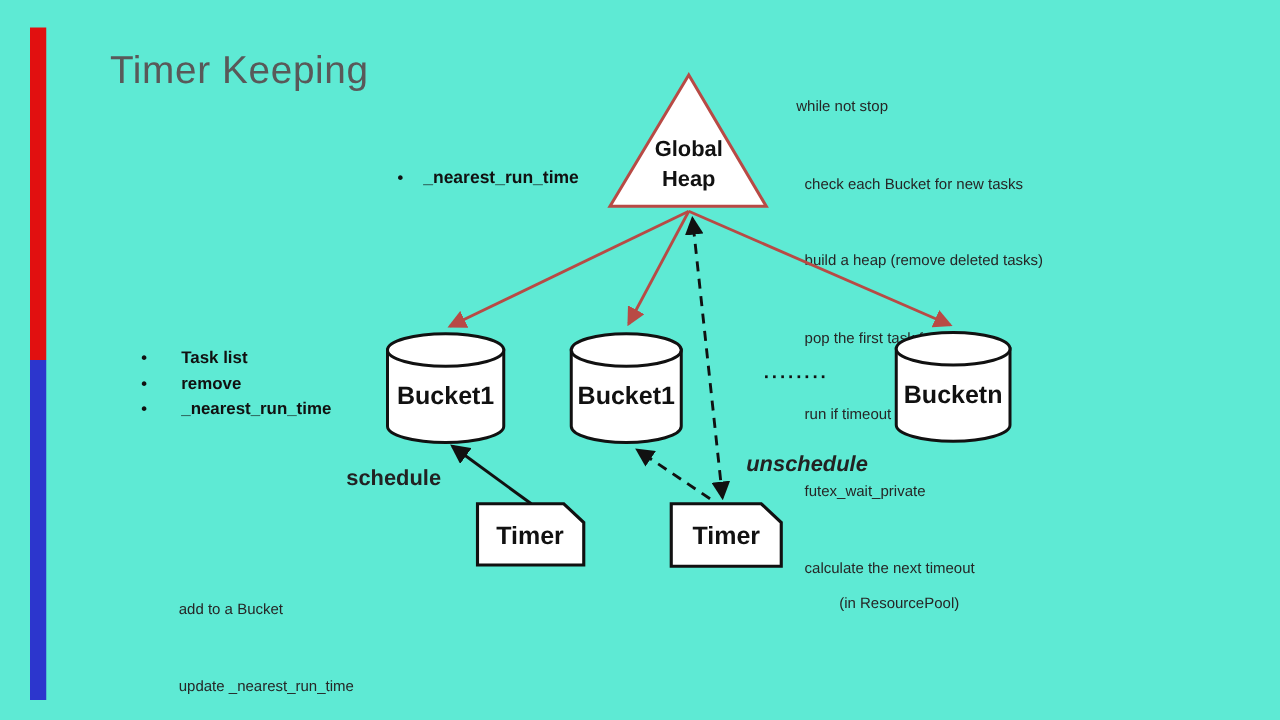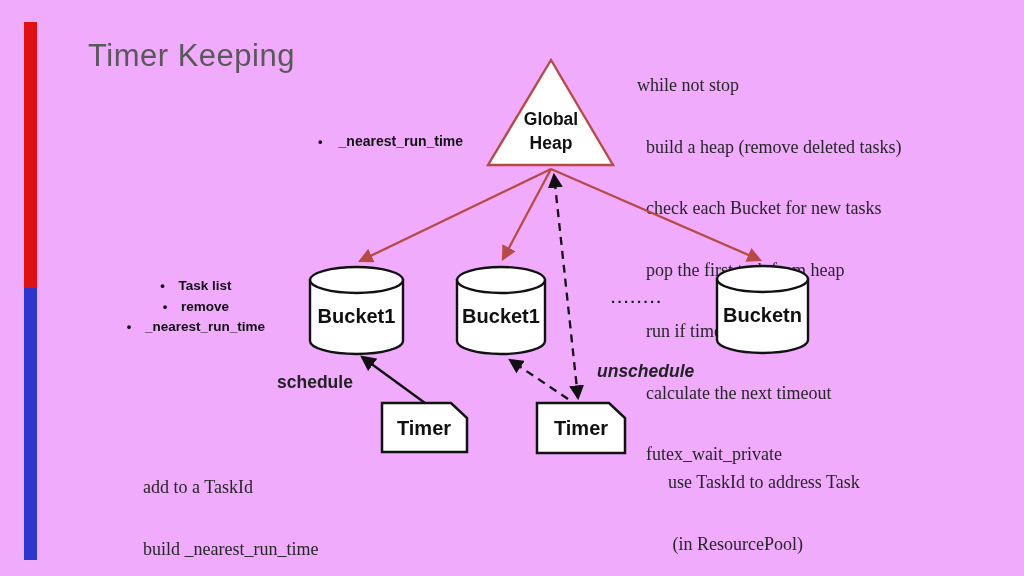--- a/index.html
+++ b/index.html
@@ -1,47 +1,47 @@
 <!DOCTYPE html>
 <html><head>
 <meta charset="utf-8">
 <style>
   html,body{margin:0;padding:0;background:#ffffff;}
   .slide{
     position:relative;
     width:1024px;height:576px;
-    background:#f0abfc;
+    background:#5eead4;
     overflow:hidden;
     font-family:"Liberation Sans",sans-serif;
     color:#1c1c1c;
   }
   .bar{position:absolute;left:24px;width:13px;}
   .bar-red{top:22px;height:266px;background:#e11010;}
   .bar-blue{top:288px;height:272px;background:#2c36cd;}
   .title{
     position:absolute;left:88px;top:38px;margin:0;
     font-size:31px;font-weight:400;color:#595959;letter-spacing:0.5px;
   }
   .code{
     position:absolute;
-    font-family:Liberation Serif, serif;
-    font-size:18px;line-height:20.5px;color:#262626;
+    font-family:Liberation Sans, sans-serif;
+    font-size:12px;line-height:20.5px;color:#262626;
     white-space:pre;
   }
   .loop-code{left:637px;top:34px;}
   .note-left{left:143px;top:436px;}
   .note-right{left:668px;top:431px;}
   .nearest{
     position:absolute;left:318px;top:133px;
     font-size:14px;font-weight:700;color:#111;
   }
   .nearest .b{display:inline-block;margin-right:16px;font-size:13px;}
   .attr-list{
     position:absolute;left:113px;top:276px;margin:0;padding:0;list-style:none;
-    font-size:13.5px;font-weight:600;color:#111;line-height:20.5px;text-align:center;
+    font-size:13.5px;font-weight:600;color:#111;line-height:20.5px;
   }
   .attr-list .b{display:inline-block;width:32px;font-size:13px;}
   .edge-label{position:absolute;font-size:17.5px;font-weight:600;color:#222;}
   .schedule-label{left:277px;top:372px;}
   .unschedule-label{left:597px;top:361px;font-style:italic;}
   .dots{
     position:absolute;left:611px;top:293px;
     font-size:15px;font-weight:700;letter-spacing:1.5px;color:#111;
   }
   svg.overlay{position:absolute;left:0;top:0;}
@@ -55,51 +55,50 @@
 
 <div class="slide">
 
   <div class="bar bar-red"></div>
   <div class="bar bar-blue"></div>
 
   <h1 class="title">Timer Keeping</h1>
 
   <div class="code loop-code">
     <div>while not stop</div>
+    <div>  check each Bucket for new tasks</div>
     <div>  build a heap (remove deleted tasks)</div>
-    <div>  check each Bucket for new tasks</div>
     <div>  pop the first task from heap</div>
     <div>  run if timeout</div>
+    <div>  futex_wait_private</div>
     <div>  calculate the next timeout</div>
-    <div>  futex_wait_private</div>
   </div>
 
   <div class="nearest">
     <span class="b">•</span><span>_nearest_run_time</span>
   </div>
 
   <ul class="attr-list">
     <li><span class="b">•</span><span>Task list</span></li>
     <li><span class="b">•</span><span>remove</span></li>
     <li><span class="b">•</span><span>_nearest_run_time</span></li>
   </ul>
 
   <div class="dots">········</div>
 
   <div class="edge-label schedule-label">schedule</div>
   <div class="edge-label unschedule-label">unschedule</div>
 
   <div class="code note-left">
-    <div>add to a TaskId</div>
-    <div>build _nearest_run_time</div>
+    <div>add to a Bucket</div>
+    <div>update _nearest_run_time</div>
     
   </div>
 
   <div class="code note-right">
-    <div>use TaskId to address Task</div>
     <div> (in ResourcePool)</div>
     
   </div>
 
   <svg class="overlay" width="1024" height="576" viewBox="0 0 1024 576">
     <defs>
       <marker id="arrowRed" viewBox="0 0 10 10" refX="8.5" refY="5" markerWidth="6.5" markerHeight="6.5" orient="auto-start-reverse">
         <path d="M0,0 L10,5 L0,10 z" fill="#b84a45"></path>
       </marker>
       <marker id="arrowBlack" viewBox="0 0 10 10" refX="8.5" refY="5" markerWidth="6.5" markerHeight="6.5" orient="auto-start-reverse">

